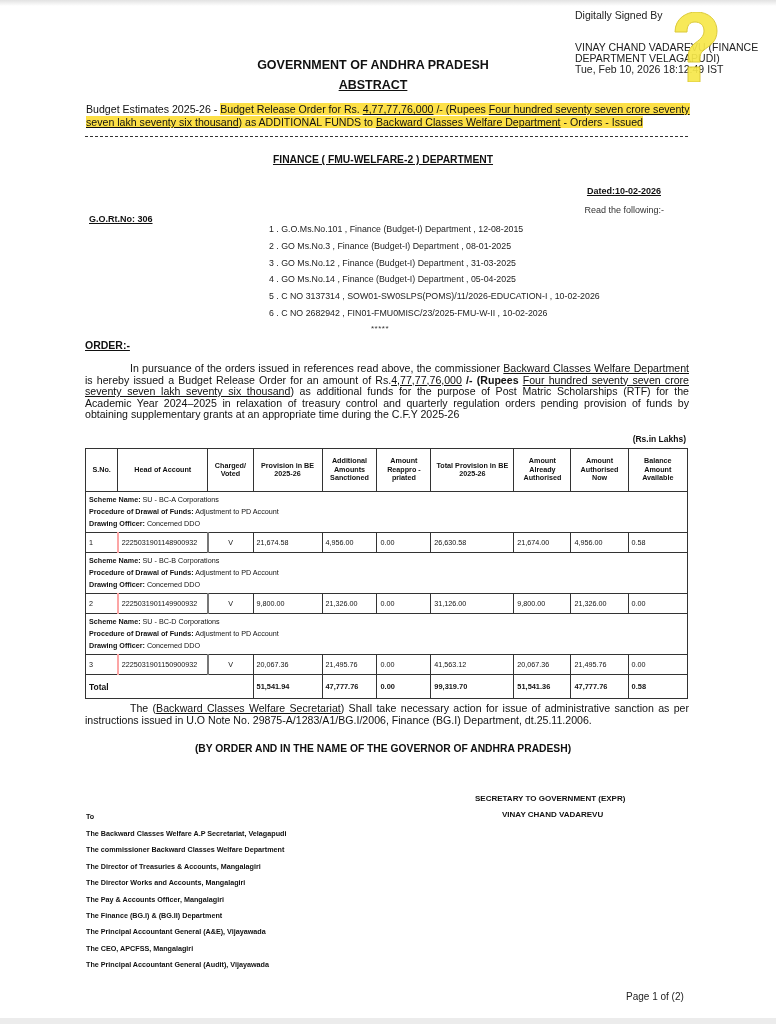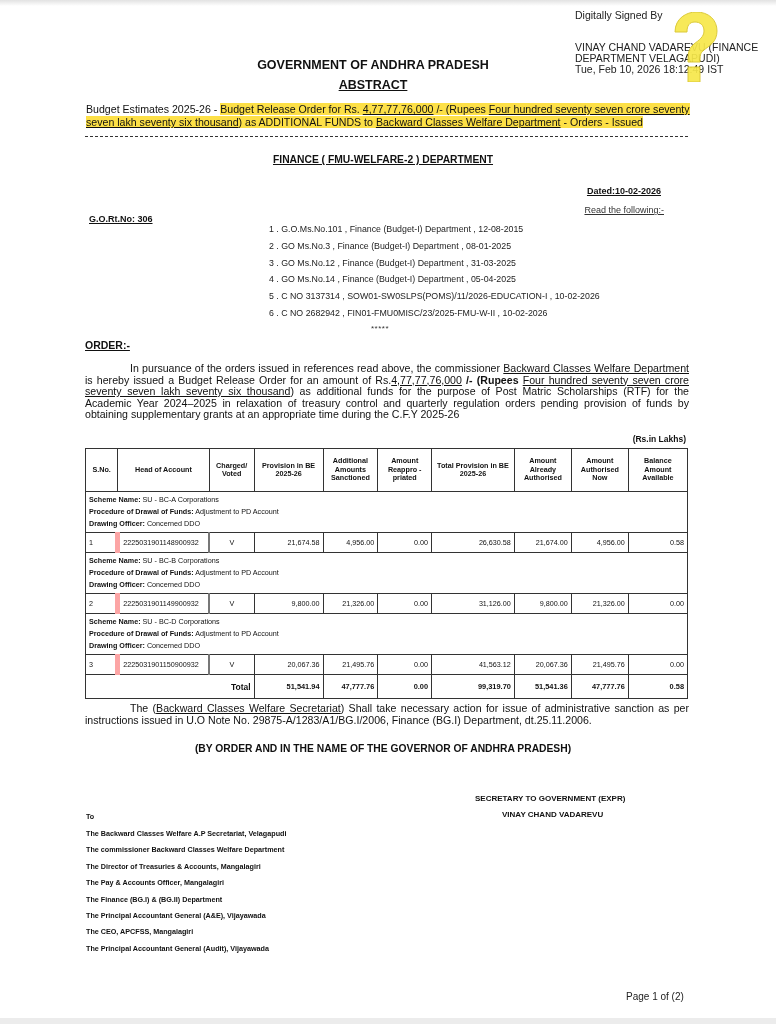--- a/index.html
+++ b/index.html
@@ -23,42 +23,42 @@
   .t1 { top: 58px; font-size: 12.5px; left: -15px; }
   .t2 { top: 78px; font-size: 12.5px; text-decoration: underline; left: -15px; }
 
   .subject { position: absolute; left: 86px; top: 103px; width: 606px; font-size: 10.6px; line-height: 13px; }
   .hl { background: #fde047; }
   .dash { position: absolute; left: 85px; top: 136px; width: 603px; border-top: 1.5px dashed #333; }
 
   .dept { position: absolute; left: 0; width: 776px; top: 154px; text-align: center; font-weight: bold; font-size: 10.3px; text-decoration: underline; left: -5px; }
   .gono { position: absolute; left: 89px; top: 186px; font-size: 9px; font-weight: bold; text-decoration: underline; margin-top: 28px; }
   .dated { position: absolute; right: 115px; top: 186px; font-size: 9px; font-weight: bold; text-decoration: underline; }
-  .readf { position: absolute; right: 112px; top: 205px; font-size: 9px; text-decoration: underline; color: #333; }
+  .readf { position: absolute; right: 112px; top: 205px; font-size: 9px; color: #333; }
 
   .refs { position: absolute; left: 269px; top: 224px; font-size: 8.8px; color: #222; }
   .refs div { height: 16.8px; line-height: 11px; white-space: nowrap; }
   .stars { position: absolute; left: 371px; top: 324px; font-size: 8px; color: #333; letter-spacing: 0.5px; }
 
   .orderh { position: absolute; left: 85px; top: 339px; font-size: 10.5px; font-weight: bold; text-decoration: underline; }
   .para { position: absolute; left: 85px; width: 604px; font-size: 10.6px; line-height: 11.5px; text-align: justify; }
   .p1 { top: 363px; text-indent: 45px; }
   .u { text-decoration: underline; }
 
   .unit { position: absolute; right: 90px; top: 434px; font-size: 8.5px; font-weight: bold; padding-left: 24px; }
 
   table.main { position: absolute; left: 85px; top: 448px; width: 603px; border-collapse: collapse; font-size: 7.2px; }
   table.main td, table.main th { border: 1px solid #333; padding: 0 3px; }
   table.main th { font-weight: bold; text-align: center; height: 42px; line-height: 8.5px; }
   table.main td.scheme { padding: 2px 3px; line-height: 12px; }
   table.main td.scheme b { font-weight: bold; }
   table.main tr.data td { height: 19px; }
-  table.main td.num { text-align: right; }
+  table.main td.num { text-align: left; }
   table.main td.ctr { text-align: center; }
-  table.main td.acct { text-align: left; border-left: 5px solid #fca5a5; border-right: 2px solid #777; }
+  table.main td.acct { text-align: left; border-left: 2px solid #fca5a5; border-right: 2px solid #777; }
   table.main tr.total td { height: 23px; font-weight: bold; font-size: 7.4px; }
 
   .p2 { top: 703px; text-indent: 45px; }
   .byorder { position: absolute; left: 0; width: 776px; top: 743px; text-align: center; font-weight: bold; font-size: 10.3px; left: -5px; }
   .signer { position: absolute; left: 502px; top: 810px; font-size: 8px; font-weight: bold; }
   .signdes { position: absolute; left: 475px; top: 794px; font-size: 8px; font-weight: bold; }
 
   .to { position: absolute; left: 86px; top: 812px; font-size: 7.2px; font-weight: bold; }
   .tolist { position: absolute; left: 86px; top: 829px; font-size: 7.2px; font-weight: bold; }
   .tolist div { height: 16.4px; white-space: nowrap; }
@@ -219,20 +219,21 @@
 
 <div class="byorder">(BY ORDER AND IN THE NAME OF THE GOVERNOR OF ANDHRA PRADESH)</div>
 <div class="signer">VINAY CHAND VADAREVU</div>
 <div class="signdes">SECRETARY TO GOVERNMENT (EXPR)</div>
 
 <div class="to">To</div>
 <div class="tolist">
   <div>The Backward Classes Welfare A.P Secretariat, Velagapudi</div>
   <div>The commissioner Backward Classes Welfare Department</div>
   <div>The Director of Treasuries &amp; Accounts, Mangalagiri</div>
+  <div>The Director Works and Accounts, Mangalagiri</div>
   <div>The Pay &amp; Accounts Officer, Mangalagiri</div>
   <div>The Finance (BG.I) &amp; (BG.II) Department</div>
   <div>The Principal Accountant General (A&amp;E), Vijayawada</div>
   <div>The CEO, APCFSS, Mangalagiri</div>
   <div>The Principal Accountant General (Audit), Vijayawada</div>
 </div>
 
 <div class="pageno">Page 1 of (2)</div>
 <div class="botshade"></div>
 

